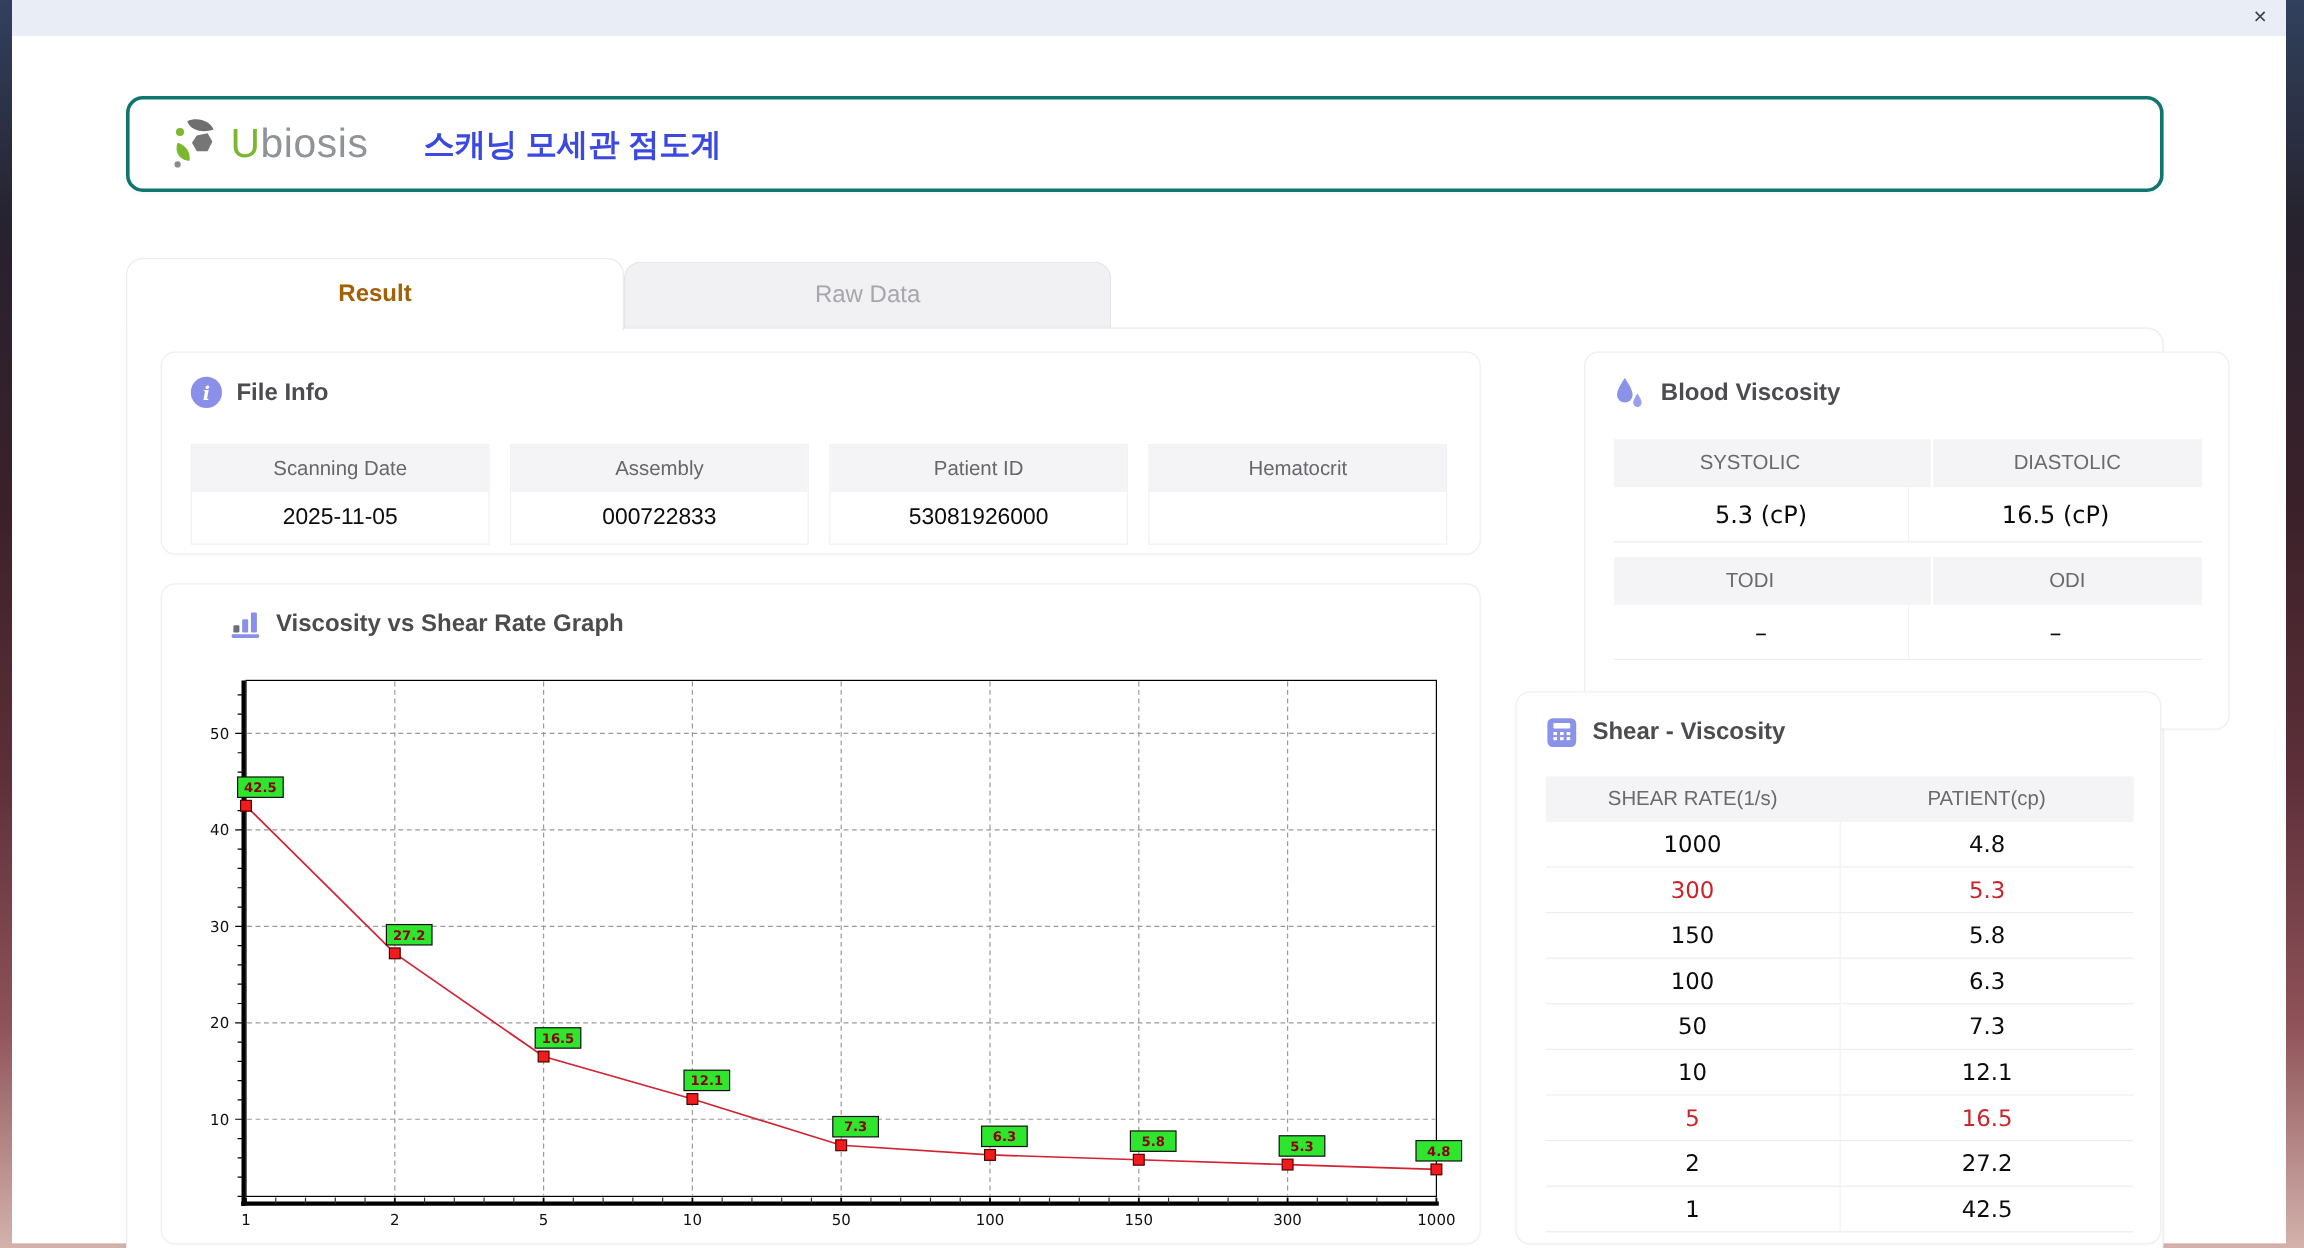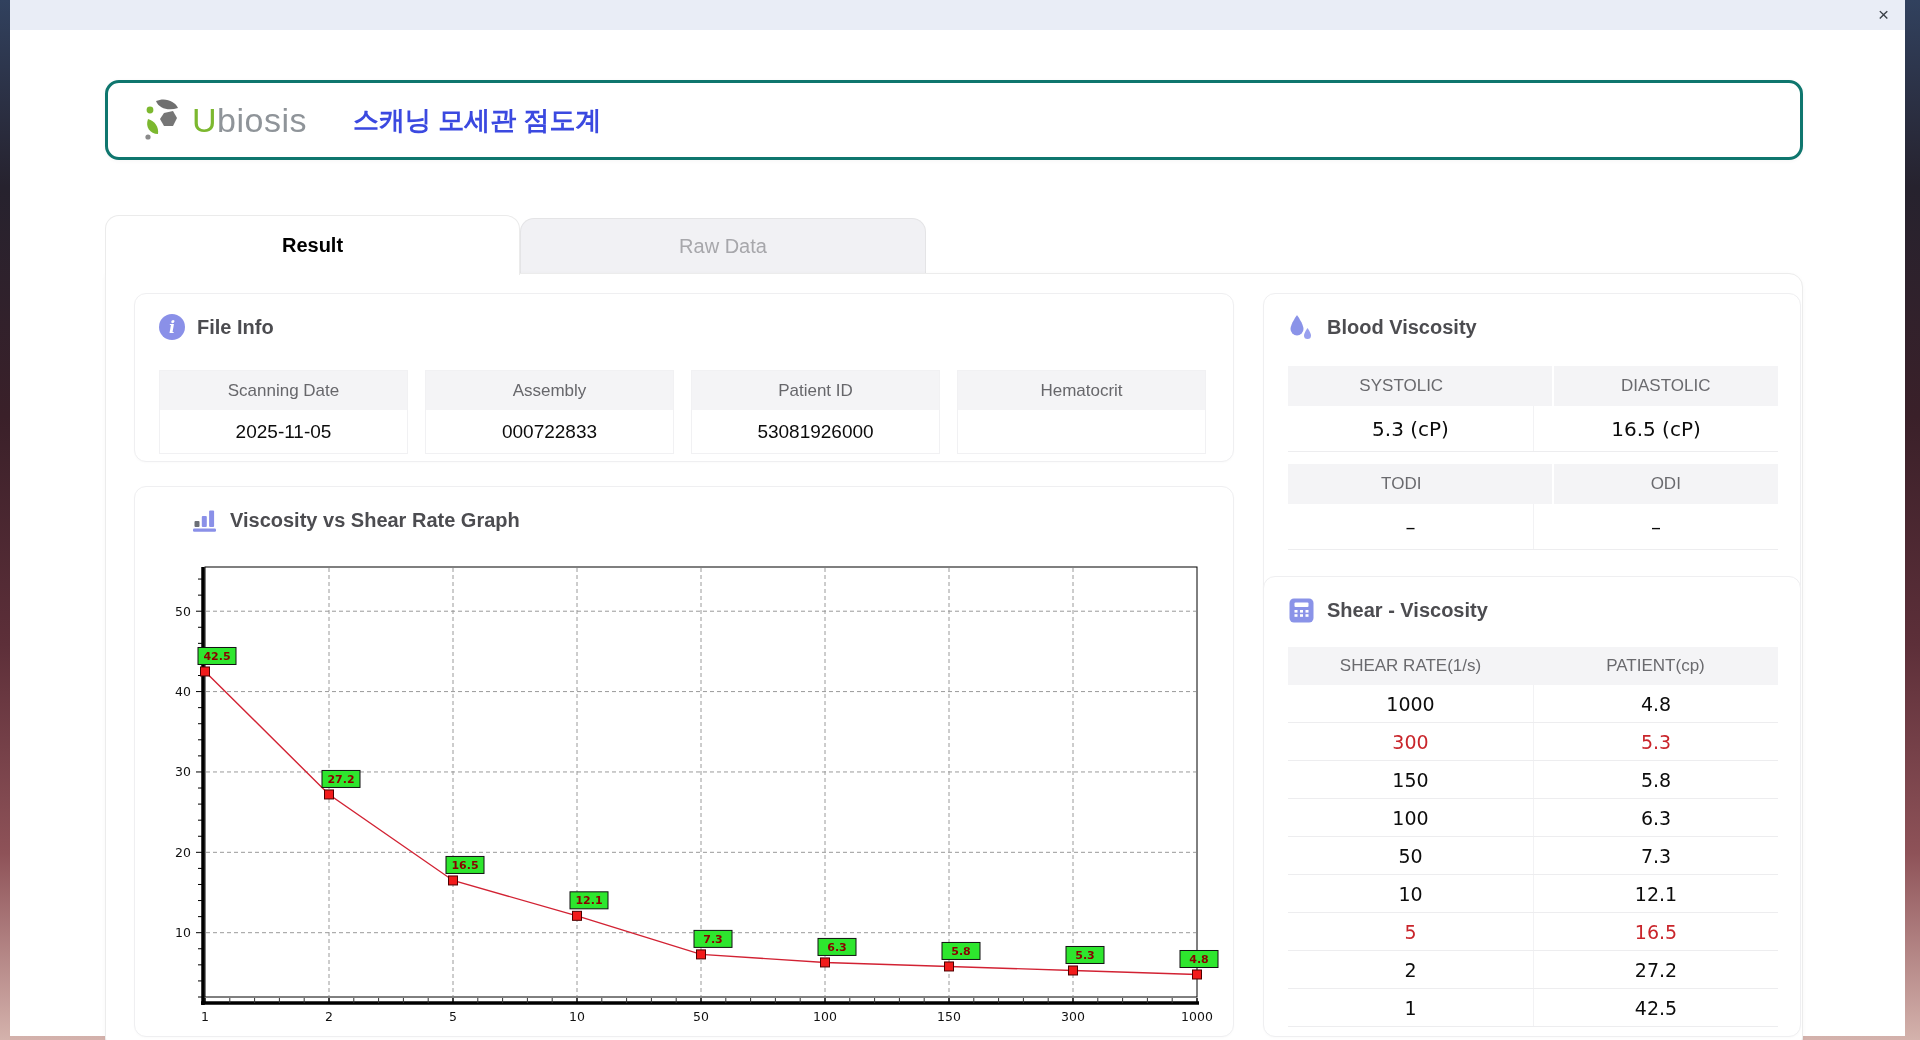--- a/index.html
+++ b/index.html
@@ -17,32 +17,32 @@
     box-shadow:0 1px 4px rgba(0,0,0,.04); display:flex; align-items:center; padding-left:32px; }
   .logo { display:flex; align-items:center; gap:4px; }
   .logo-text { font-size:34px; letter-spacing:.5px; }
   .logo-u { color:#7cb82f; }
   .logo-rest { color:#8f9499; }
   .app-title { margin-left:46px; font-size:26px; font-weight:bold; color:#3b49e0; }
 
   .tab { position:absolute; display:flex; align-items:center; justify-content:center;
     border-radius:14px 14px 0 0; font-size:20px; }
   .tab-active { left:95px; top:185px; width:415px; height:60px; background:#fff;
-    border:1px solid #ebebeb; border-bottom:none; z-index:3; color:#000000; font-weight:bold; }
+    border:1px solid #ebebeb; border-bottom:none; z-index:3; color:#a16207; font-weight:bold; }
   .tab-inactive { left:510px; top:188px; width:406px; height:56px; background:#f1f1f4;
     border:1px solid #e4e4e6; border-bottom:none; color:#a7a7ab; font-weight:500; }
 
   .main-panel { position:absolute; left:95px; top:243px; width:1698px; height:779px;
     background:#fff; border:1px solid #ececec; border-radius:0 14px 14px 14px;
     box-shadow:0 1px 4px rgba(0,0,0,.03); }
   .card { position:absolute; background:#fff; border:1px solid #efeff1; border-radius:12px;
     box-shadow:0 1px 2px rgba(0,0,0,.02); }
   .file-card  { left:28px;  top:19px;  width:1100px; height:169px; }
   .graph-card { left:28px;  top:212px; width:1100px; height:551px;padding-left:32px; }
-  .blood-card { left:1157px; top:19px; width:538px; height:315px; }
+  .blood-card { left:1214px; top:19px; width:538px; height:315px; }
   .shear-card { left:1157px; top:302px; width:538px; height:461px; }
 
   .card-header { display:flex; align-items:center; gap:12px; padding:20px 0 0 24px;
     font-size:20px; font-weight:bold; color:#4c4c50; }
   .icon-circle-i { width:26px; height:26px; border-radius:50%; background:#8a90e8; color:#fff;
     display:flex; align-items:center; justify-content:center;
     font-family:"DejaVu Serif", serif; font-style:italic; font-weight:bold; font-size:16px; flex:0 0 26px; }
 
   .file-fields { position:absolute; left:24px; top:76px; display:flex; gap:17px; }
   .field { width:249px; border:1px solid #f1f1f3; }

